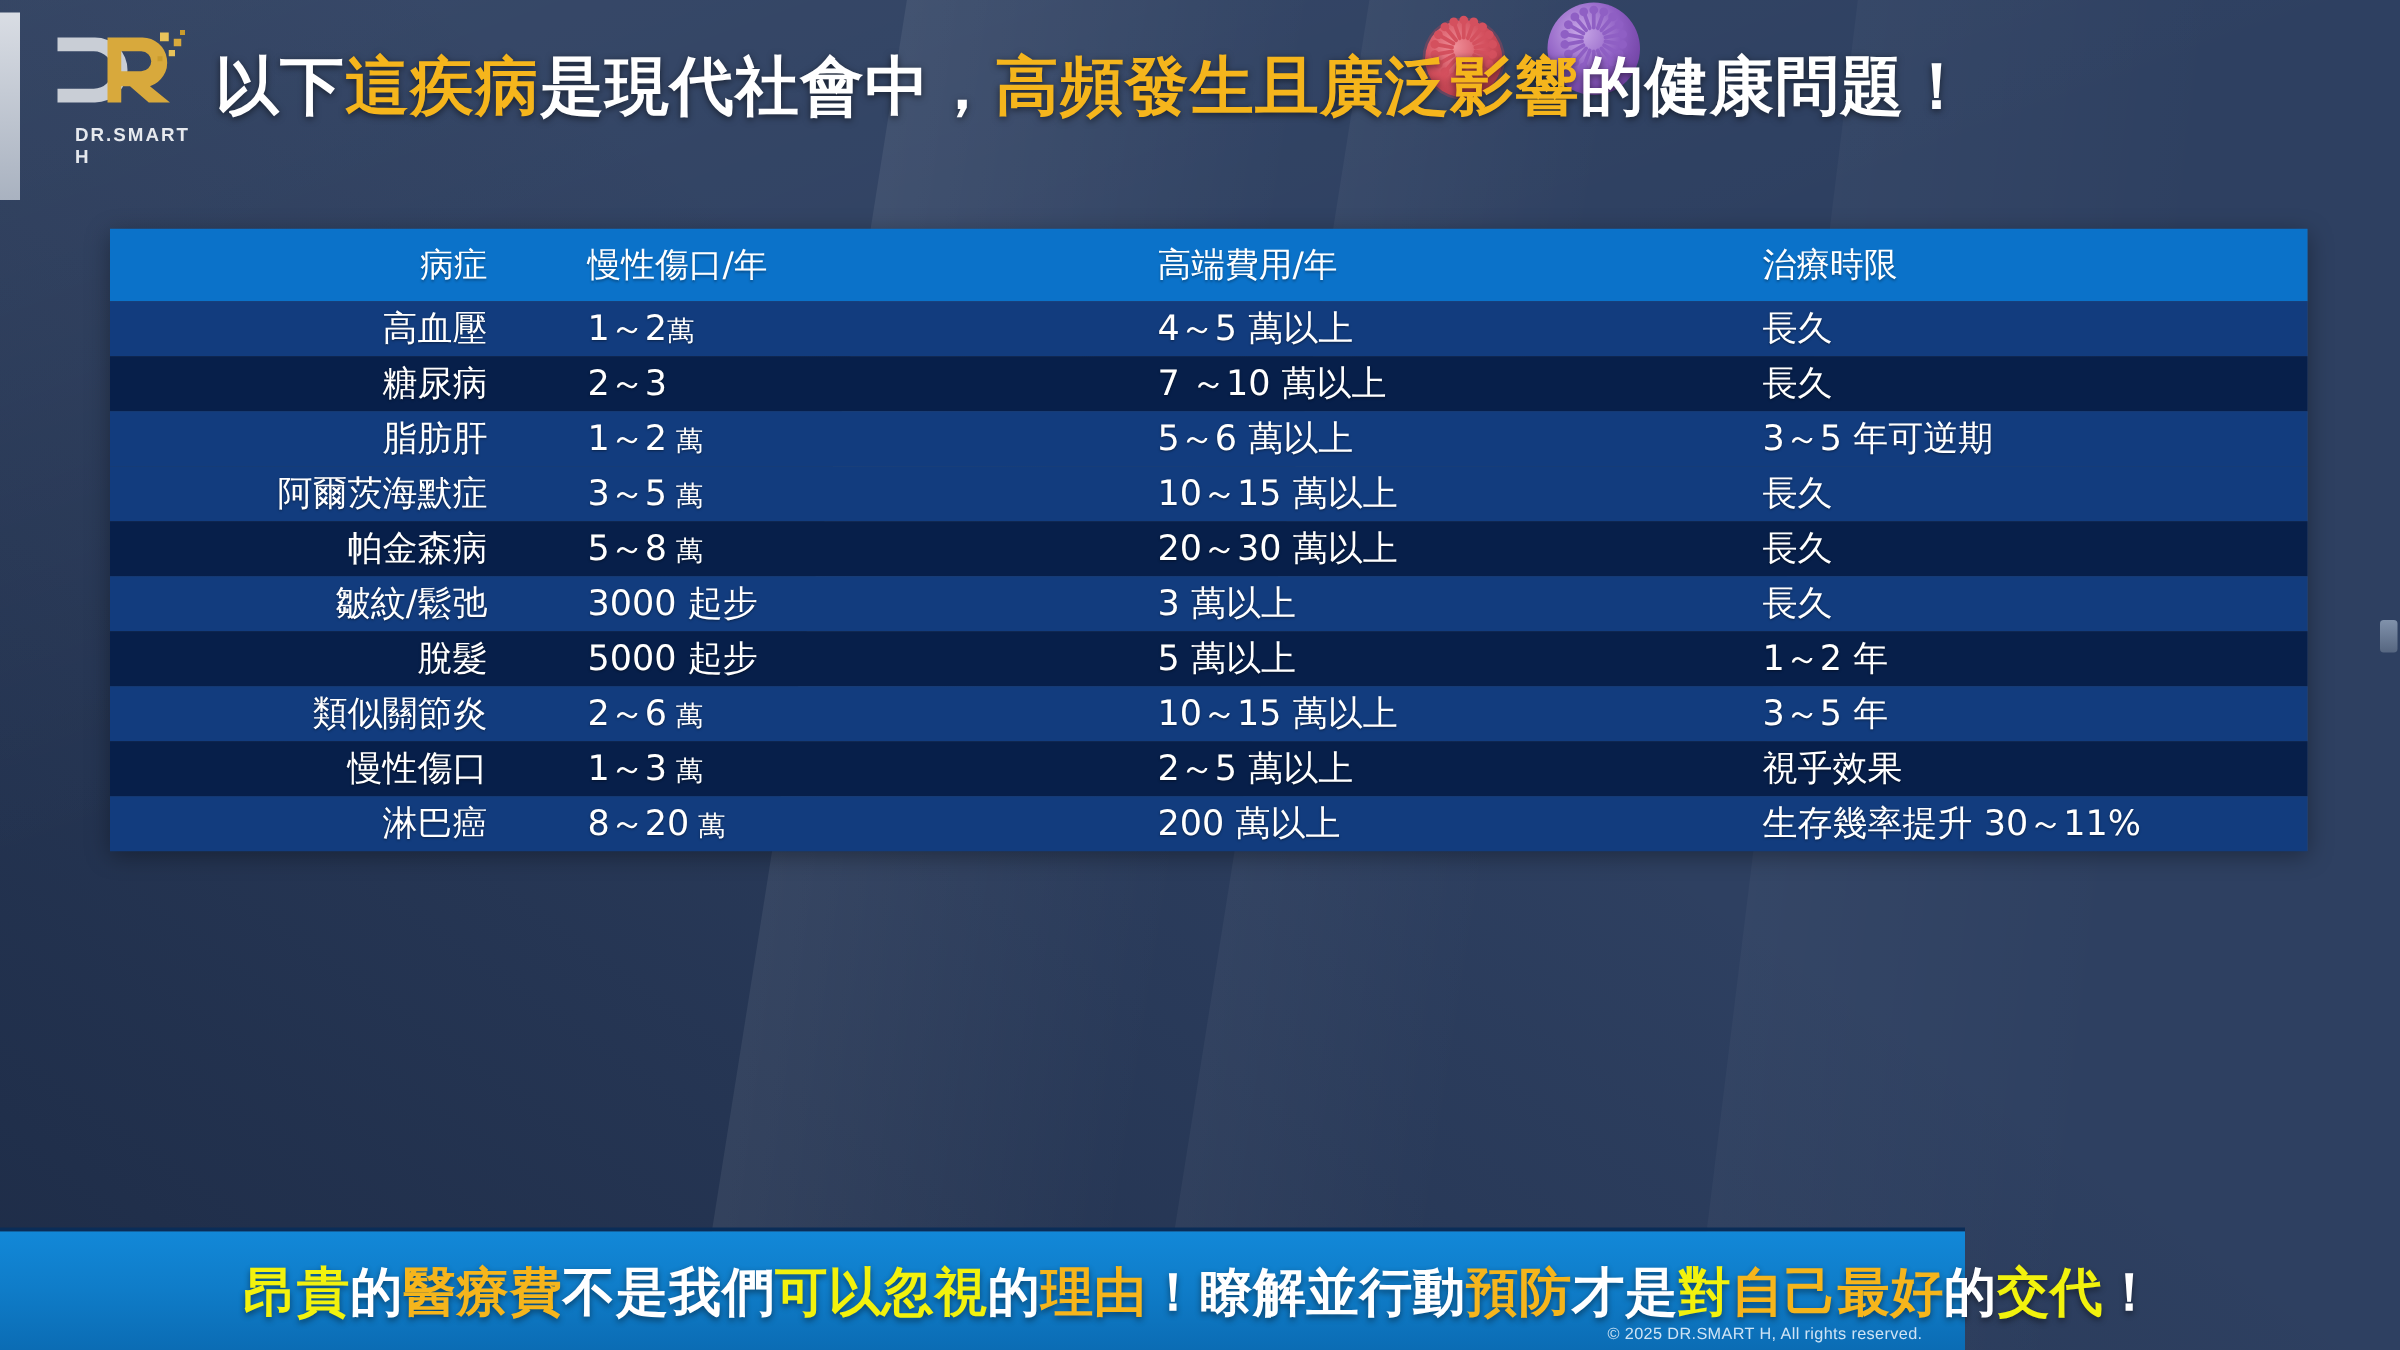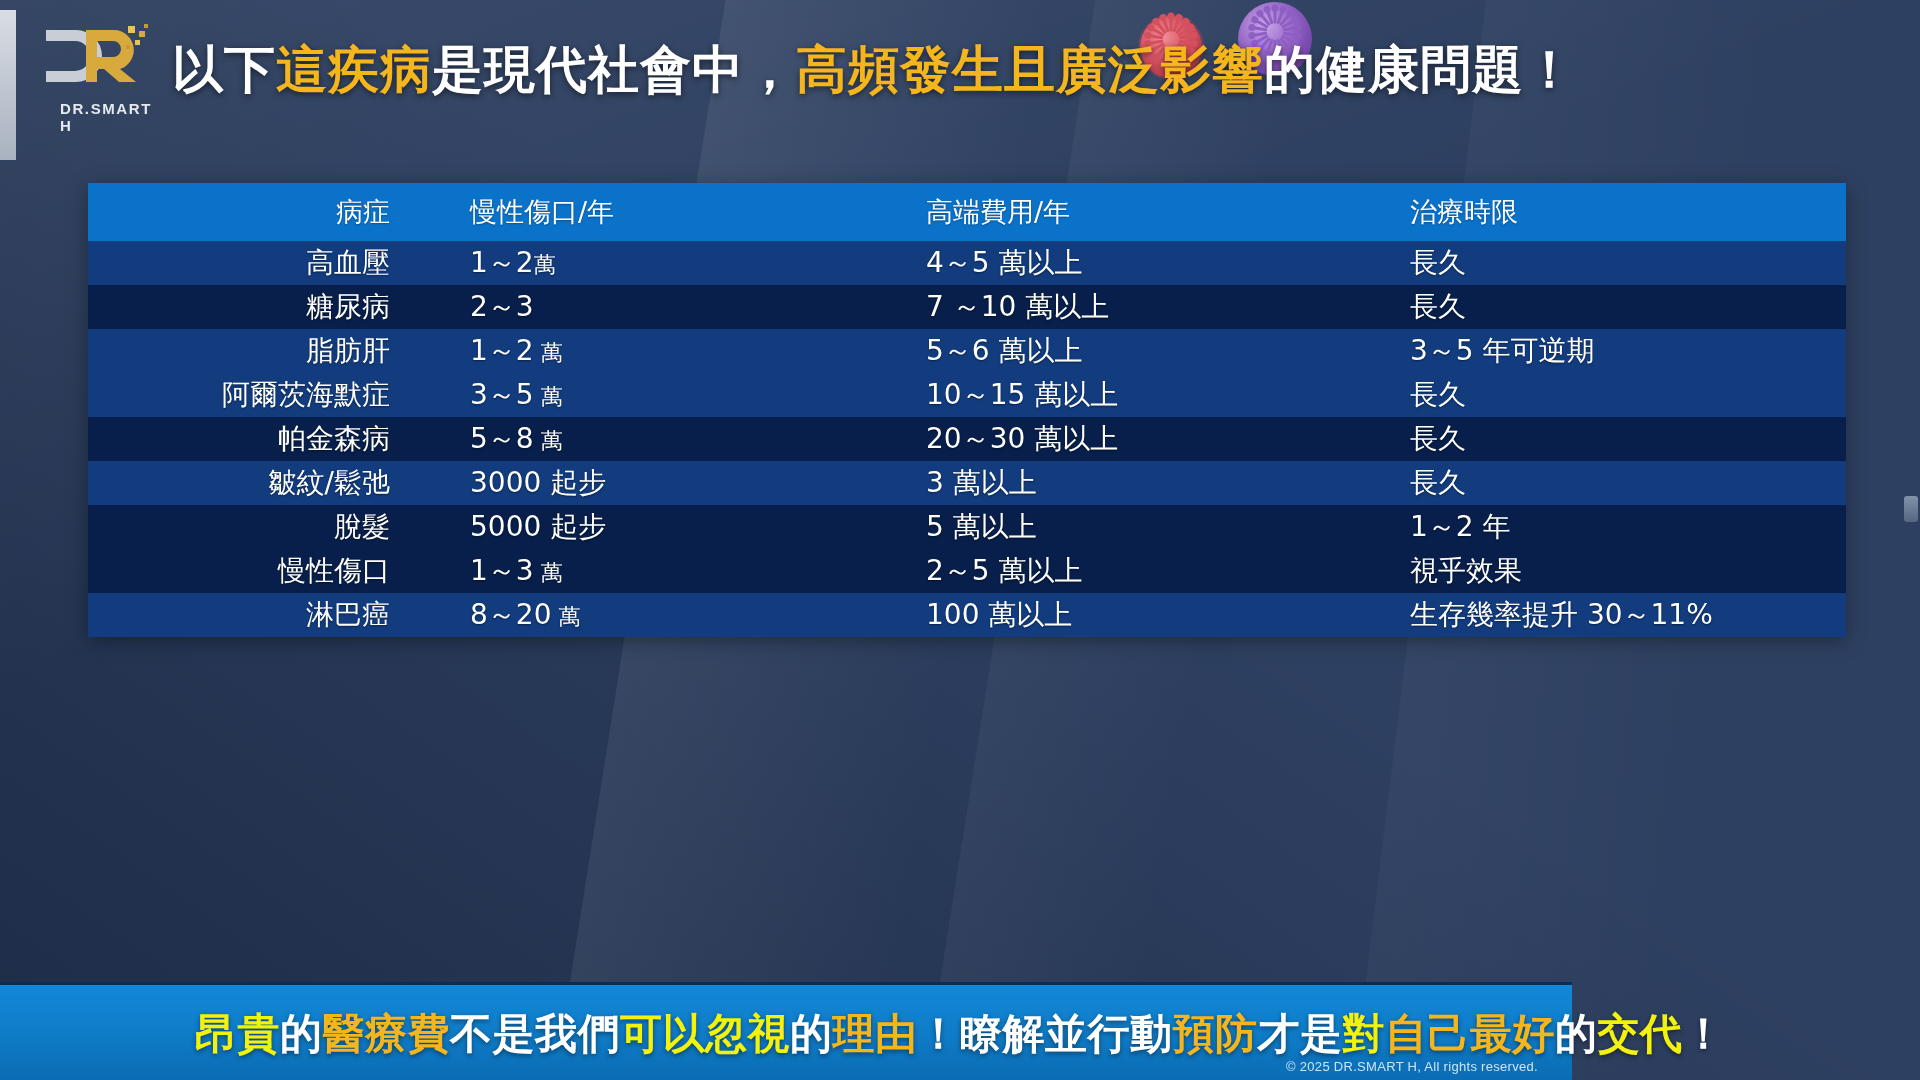--- a/index.html
+++ b/index.html
@@ -273,30 +273,36 @@
         <td class="base"><span class="w">3000 起步</span></td>
         <td class="high"><span class="w">3</span><span class="w"> 萬以上</span></td>
         <td class="dur"><span class="w">長久</span></td>
       </tr>
       <tr class="even">
         <td class="name">脫髮</td>
         <td class="base"><span class="w">5000 起步</span></td>
         <td class="high"><span class="w">5</span><span class="w"> 萬以上</span></td>
         <td class="dur"><span class="w">1～2 年</span></td>
       </tr>
+      <tr class="odd">
+        <td class="name">類似關節炎</td>
+        <td class="base"><span class="w">2～</span><span class="w">6</span><span class="w unit"> 萬</span></td>
+        <td class="high"><span class="w">10～</span><span class="w">15</span><span class="w"> 萬以上</span></td>
+        <td class="dur"><span class="w">3～5 年</span></td>
+      </tr>
       <tr class="even">
         <td class="name">慢性傷口</td>
         <td class="base"><span class="w">1～</span><span class="w">3</span><span class="w unit"> 萬</span></td>
         <td class="high"><span class="w">2～</span><span class="w">5</span><span class="w"> 萬以上</span></td>
         <td class="dur"><span class="w">視乎效果</span></td>
       </tr>
       <tr class="odd">
         <td class="name">淋巴癌</td>
         <td class="base"><span class="w">8～</span><span class="w">20</span><span class="w unit"> 萬</span></td>
-        <td class="high"><span class="w">100</span><span class="w"> 萬以上</span></td>
+        <td class="high"><span class="w">200</span><span class="w"> 萬以上</span></td>
         <td class="dur"><span class="w">生存幾率</span><span class="w">提升</span><span class="w"> 30～11%</span></td>
       </tr>
     </tbody>
 </table>
 
 <div id="banner">
   <div id="banner-inner">
     <div id="banner-text"><span class="yellow">昂貴</span><span class="w">的</span><span class="gold">醫療費</span><span class="w">不是我們</span><span class="yellow">可以忽視</span><span class="w">的</span><span class="gold">理由</span><span class="w">！瞭解並行動</span><span class="gold">預防</span><span class="w">才是</span><span class="yellow">對</span><span class="gold">自己最好</span><span class="w">的</span><span class="yellow">交代</span><span class="w">！</span></div>
   </div>
   <div id="copyright">© 2025 DR.SMART H,  All rights reserved.</div>

